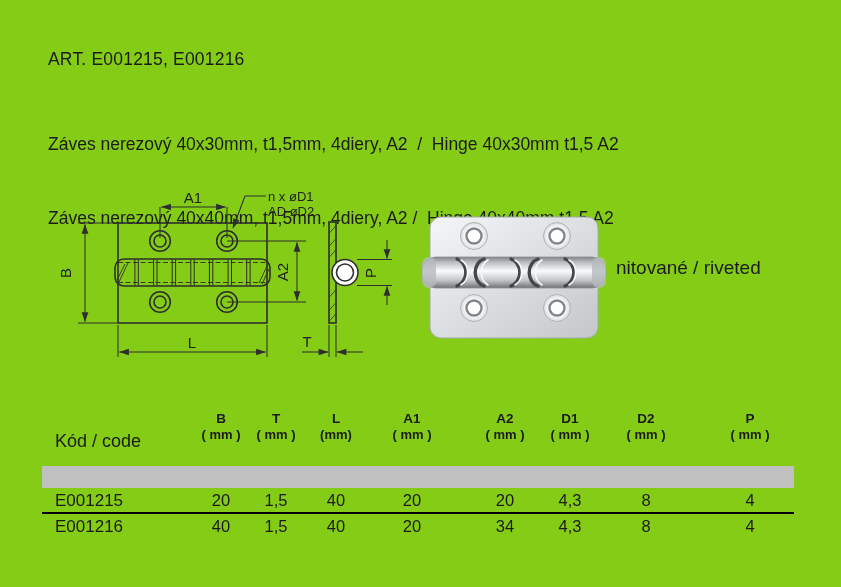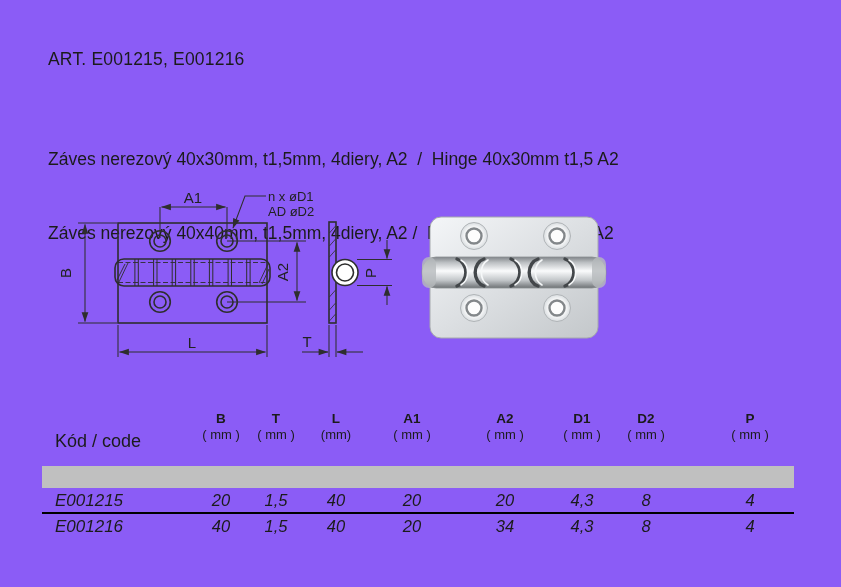--- a/index.html
+++ b/index.html
@@ -1,38 +1,38 @@
 <!DOCTYPE html>
 <html><head>
 <meta charset="utf-8">
 <style>
   html,body{margin:0;padding:0;background:#fff;}
-  .page{position:relative;width:841px;height:587px;background:#8b5cf6;overflow:hidden;
+  .page{position:relative;width:841px;height:587px;background:#84cc16;overflow:hidden;
         font-family:"Liberation Sans", sans-serif;color:#1b1b1b;}
   .art{position:absolute;left:48px;top:49px;font-size:17.5px;letter-spacing:.2px;}
-  .desc{position:absolute;left:48px;top:98px;font-size:17.5px;line-height:24.5px;white-space:pre;}
+  .desc{position:absolute;left:48px;top:83px;font-size:17.5px;line-height:24.5px;white-space:pre;}
   .caption{position:absolute;left:616px;top:257px;font-size:19px;}
   svg text{font-family:"Liberation Sans", sans-serif;fill:#222;}
   .drawing{position:absolute;left:40px;top:180px;}
   .photo{position:absolute;left:420px;top:205px;}
   
   .tbl{position:absolute;left:42px;top:405px;width:752px;}
   .thead{position:relative;height:48px;}
   .code-h{position:absolute;left:13px;bottom:1px;font-size:18px;text-align:right;}
   .col{position:absolute;top:6px;transform:translateX(-50%);text-align:center;
        font-weight:bold;font-size:13.5px;line-height:16px;white-space:nowrap;}
-  .col .unit{font-size:13px;font-weight:normal;}
+  .col .unit{font-size:13px;font-weight:bold;}
   .band{height:22px;background:#c0c0c0;margin-top:13px;}
-  .trow{position:relative;height:24px;font-size:16.5px;font-style:italic;}
+  .trow{position:relative;height:24px;font-size:16.5px;}
   .trow.r1{border-bottom:2.5px solid #000;}
   .trow.r2{height:26px;padding-top:2px;}
   .trow .code{position:absolute;left:13px;top:3px;font-size:17px;}
   .trow .cell{position:absolute;top:3px;transform:translateX(-50%);}
   .c0{left:179px}.c1{left:234px}.c2{left:294px}.c3{left:370px}
-  .c4{left:463px}.c5{left:540px}.c6{left:604px}.c7{left:708px}
+  .c4{left:463px}.c5{left:528px}.c6{left:604px}.c7{left:708px}
 </style>
 </head>
 <body>
 
 <div class="page">
 
   <div class="art">ART. E001215, E001216</div>
 
   <div class="desc">
     <div>Záves nerezový 40x30mm, t1,5mm, 4diery, A2  /  Hinge 40x30mm t1,5 A2</div>
@@ -180,20 +180,21 @@
       <circle cx="54" cy="31" r="7.5" fill="#fdfdfd" stroke="#83878a" stroke-width="2.4"></circle>
       <circle cx="137" cy="31" r="13.5" fill="url(#chamG)" stroke="#b0b4b7" stroke-width="1"></circle>
       <circle cx="137" cy="31" r="7.5" fill="#fdfdfd" stroke="#83878a" stroke-width="2.4"></circle>
       <circle cx="54" cy="103" r="13.5" fill="url(#chamG)" stroke="#b0b4b7" stroke-width="1"></circle>
       <circle cx="54" cy="103" r="7.5" fill="#fdfdfd" stroke="#83878a" stroke-width="2.4"></circle>
       <circle cx="137" cy="103" r="13.5" fill="url(#chamG)" stroke="#b0b4b7" stroke-width="1"></circle>
       <circle cx="137" cy="103" r="7.5" fill="#fdfdfd" stroke="#83878a" stroke-width="2.4"></circle>
     </g>
   </svg>
 
+  <div class="caption">nitované / riveted</div>
 
   <div class="tbl">
     <div class="thead">
       <div class="code-h">Kód / code</div>
       <div class="col c0">
         <div>B</div>
         <div class="unit">( mm )</div>
       </div>
       <div class="col c1">
         <div>T</div>

